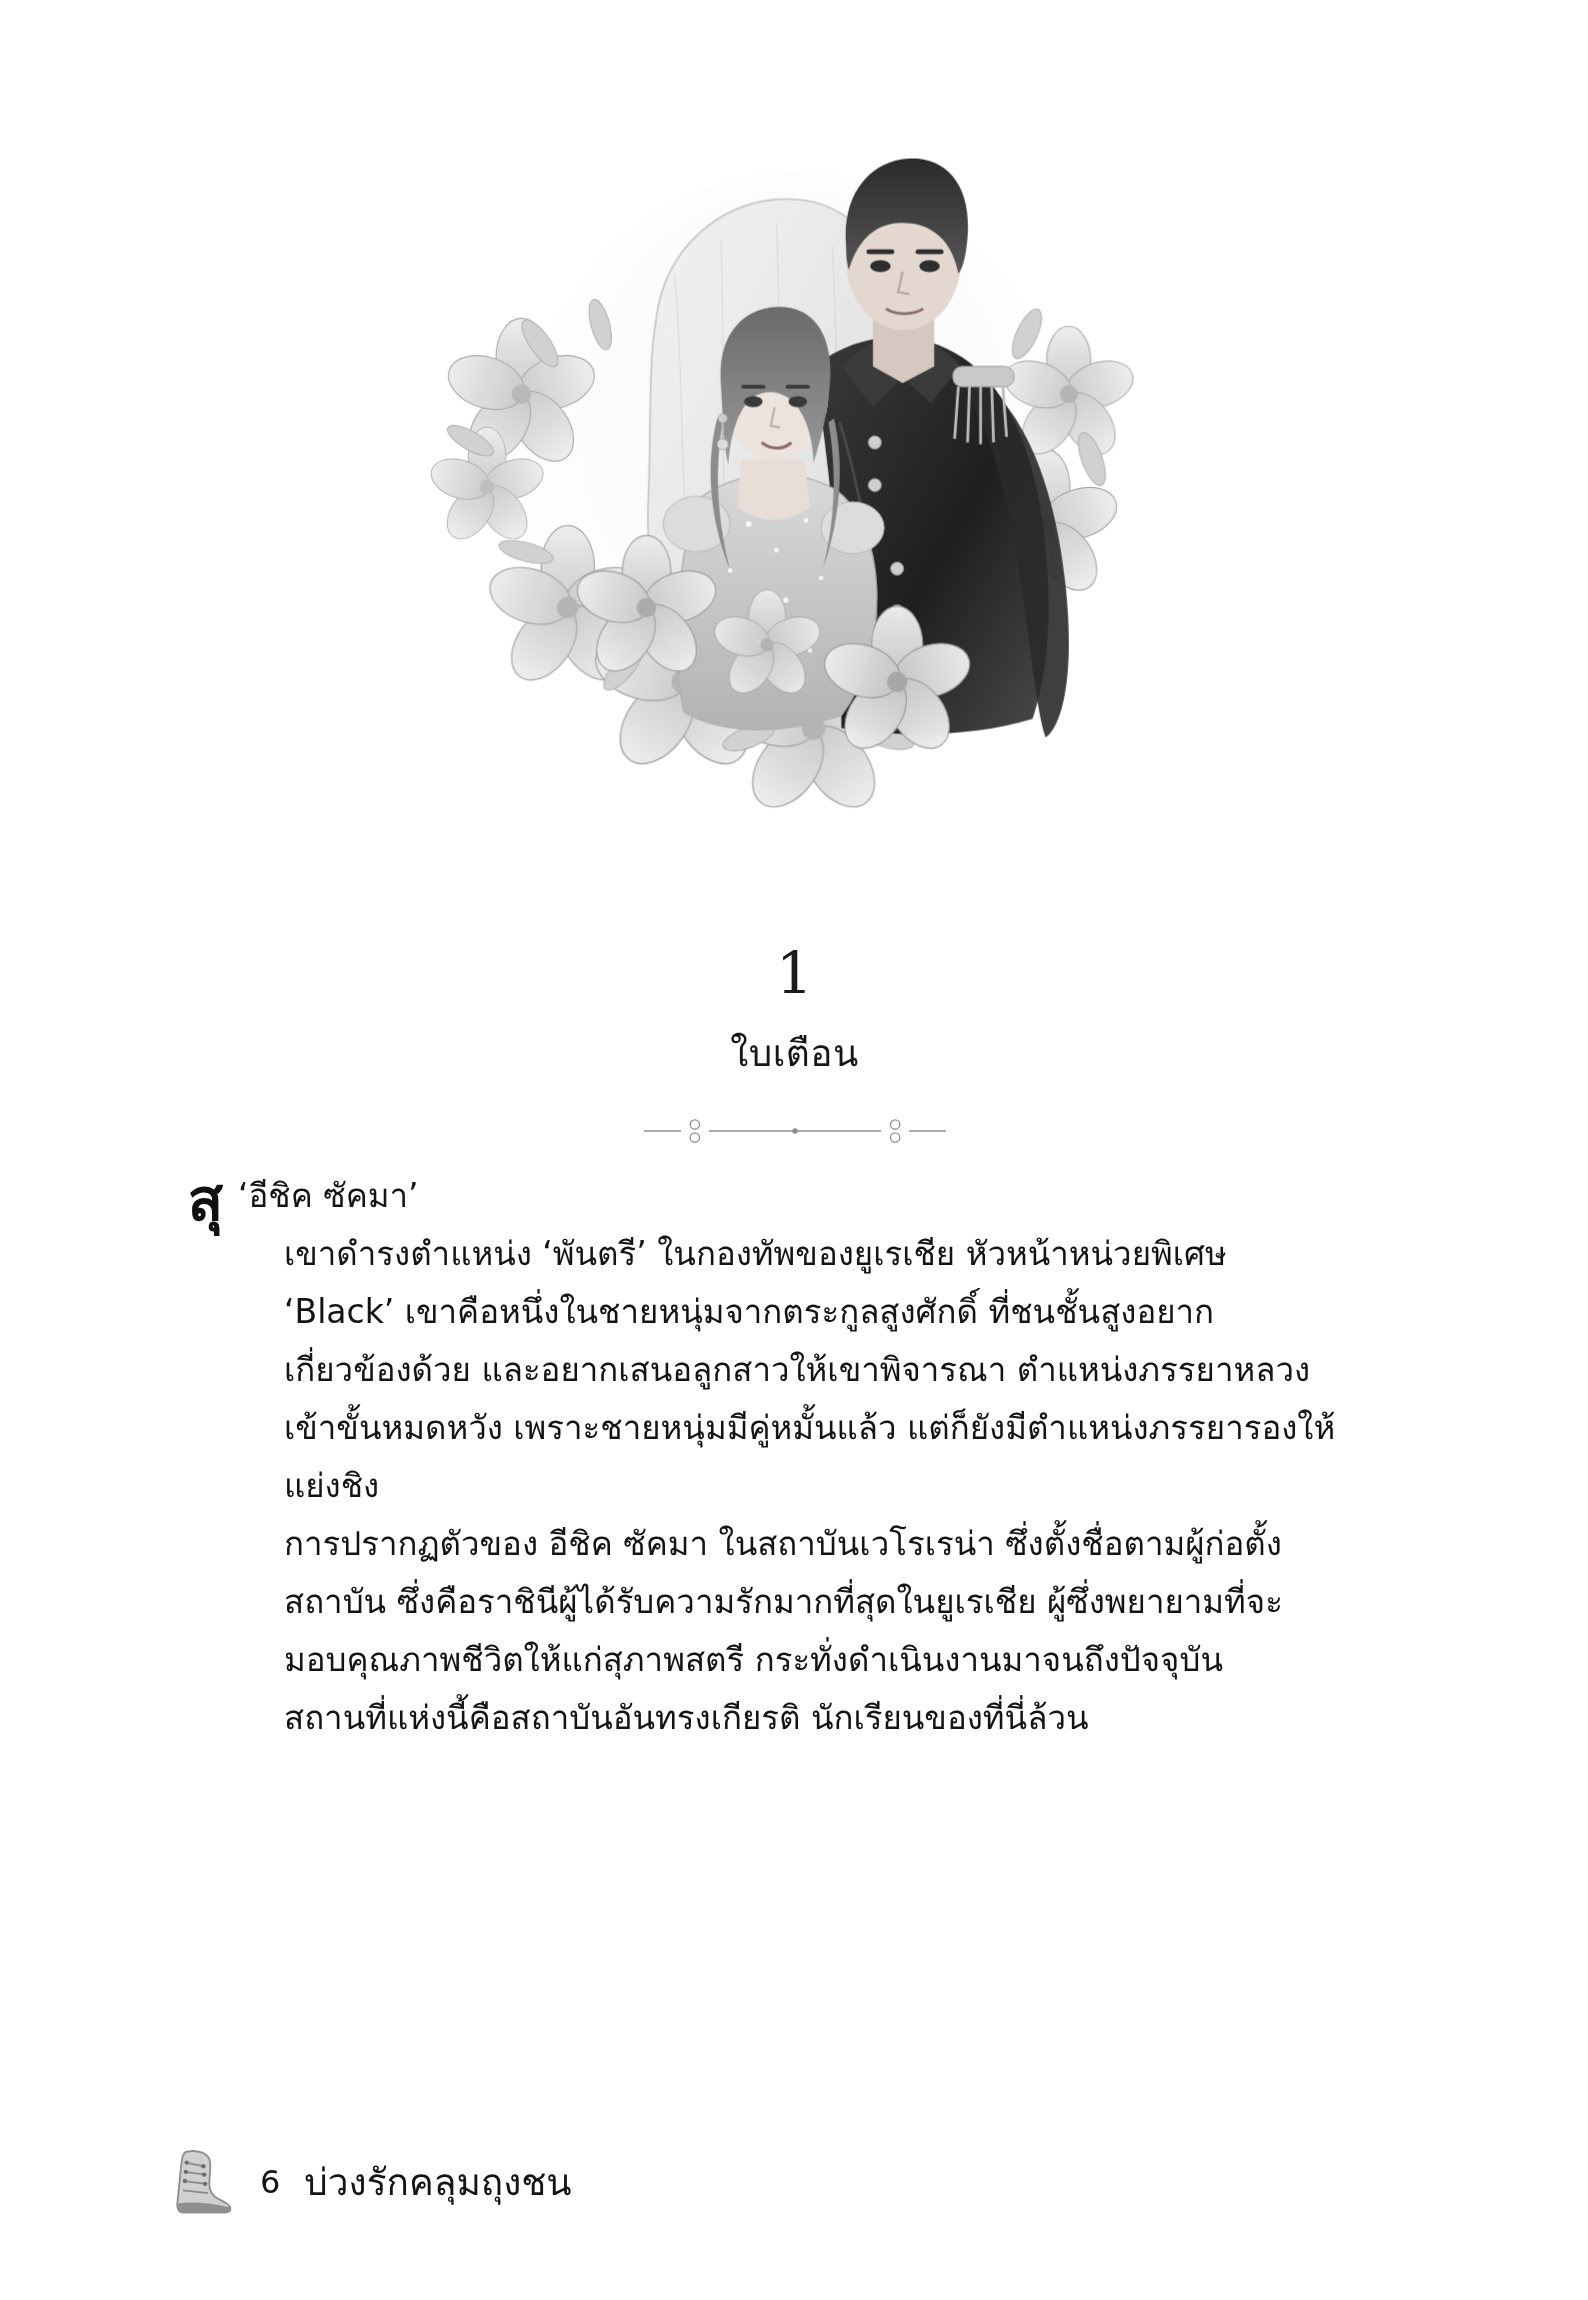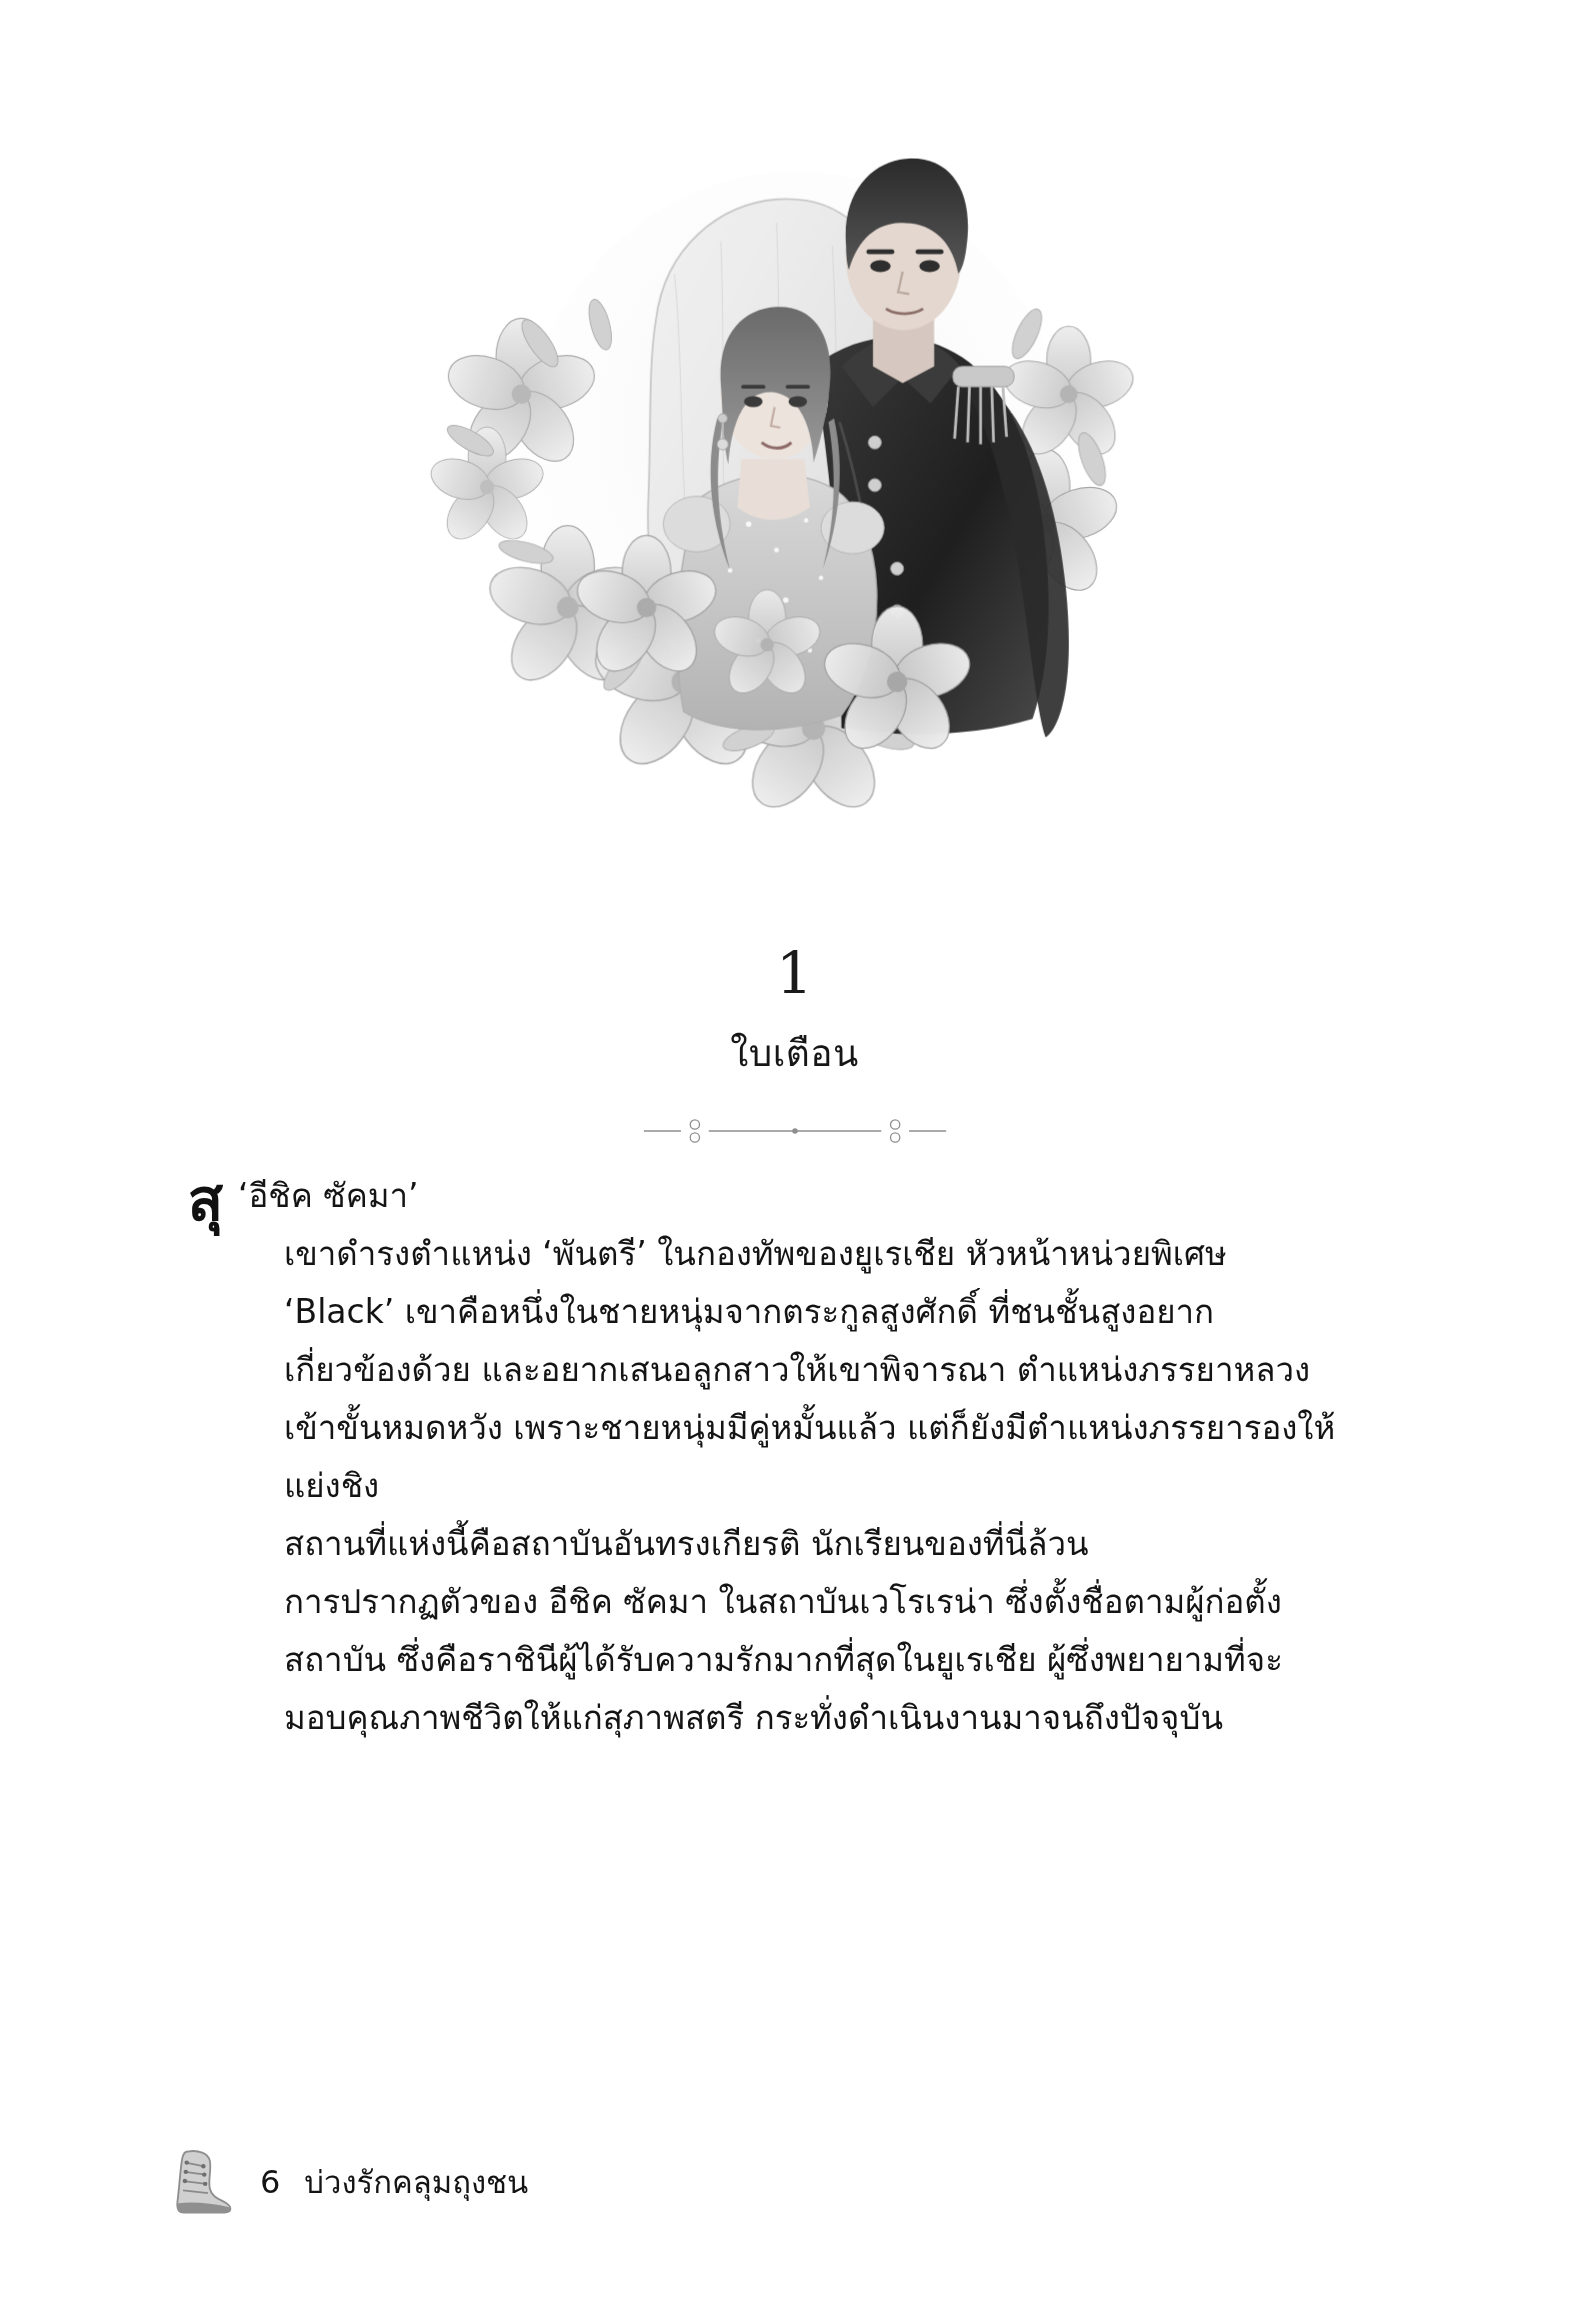--- a/index.html
+++ b/index.html
@@ -123,21 +123,21 @@
     width: 69px;
     height: 72px;
     flex: 0 0 auto;
   }
   .footer-page-number {
     font-size: 32px;
     color: #141414;
     line-height: 1;
   }
   .footer-book-title {
-    font-size: 31px;
+    font-size: 37px;
     color: #141414;
     line-height: 1;
   }
 </style>
 </head>
 <body>
 
 <div class="page">
 
   <div class="illustration-wrap">
@@ -401,22 +401,22 @@
       </g>
     </svg>
   </div>
 
   <div class="body-text">
     <p>
       <span class="drop-cap">สุ</span>
     </p>
     <p class="para-indent-small italic-name">‘อีชิค ซัคมา’</p>
     <p class="para-indent">เขาดำรงตำแหน่ง ‘พันตรี’ ในกองทัพของยูเรเชีย หัวหน้าหน่วยพิเศษ ‘Black’ เขาคือหนึ่งในชายหนุ่มจากตระกูลสูงศักดิ์  ที่ชนชั้นสูงอยากเกี่ยวข้องด้วย  และอยากเสนอลูกสาวให้เขาพิจารณา  ตำแหน่งภรรยาหลวงเข้าขั้นหมดหวัง  เพราะชายหนุ่มมีคู่หมั้นแล้ว  แต่ก็ยังมีตำแหน่งภรรยารองให้แย่งชิง</p>
+    <p class="para-indent">การปรากฏตัวของ อีชิค ซัคมา ในสถาบันเวโรเรน่า ซึ่งตั้งชื่อตามผู้ก่อตั้งสถาบัน  ซึ่งคือราชินีผู้ได้รับความรักมากที่สุดในยูเรเชีย  ผู้ซึ่งพยายามที่จะมอบคุณภาพชีวิตให้แก่สุภาพสตรี  กระทั่งดำเนินงานมาจนถึงปัจจุบัน</p>
     <p class="para-indent">สถานที่แห่งนี้คือสถาบันอันทรงเกียรติ  นักเรียนของที่นี่ล้วน</p>
-    <p class="para-indent">การปรากฏตัวของ อีชิค ซัคมา ในสถาบันเวโรเรน่า ซึ่งตั้งชื่อตามผู้ก่อตั้งสถาบัน  ซึ่งคือราชินีผู้ได้รับความรักมากที่สุดในยูเรเชีย  ผู้ซึ่งพยายามที่จะมอบคุณภาพชีวิตให้แก่สุภาพสตรี  กระทั่งดำเนินงานมาจนถึงปัจจุบัน</p>
   </div>
 
   <div class="footer">
     <span class="footer-icon">
       <svg width="69" height="72" viewBox="0 0 74 78" xmlns="http://www.w3.org/2000/svg" aria-hidden="true">
         <path d="M22 6 C34 4 44 8 46 16 C48 26 44 36 46 46 C48 56 58 58 64 62 C70 66 70 72 62 72 L18 72 C12 72 10 68 11 60 C13 44 14 26 16 14 C17 9 19 6 22 6 Z" fill="#d0d0d0" stroke="#8f8f8f" stroke-width="2"></path>
         <path d="M12 62 C28 60 48 62 66 66 C70 67 70 72 64 72 L18 72 C12 72 10 68 12 62 Z" fill="#8f8f8f"></path>
         <g stroke="#8a8a8a" stroke-width="2" fill="none">
           <path d="M20 18 L40 22"></path>
           <path d="M19 28 L41 31"></path>

